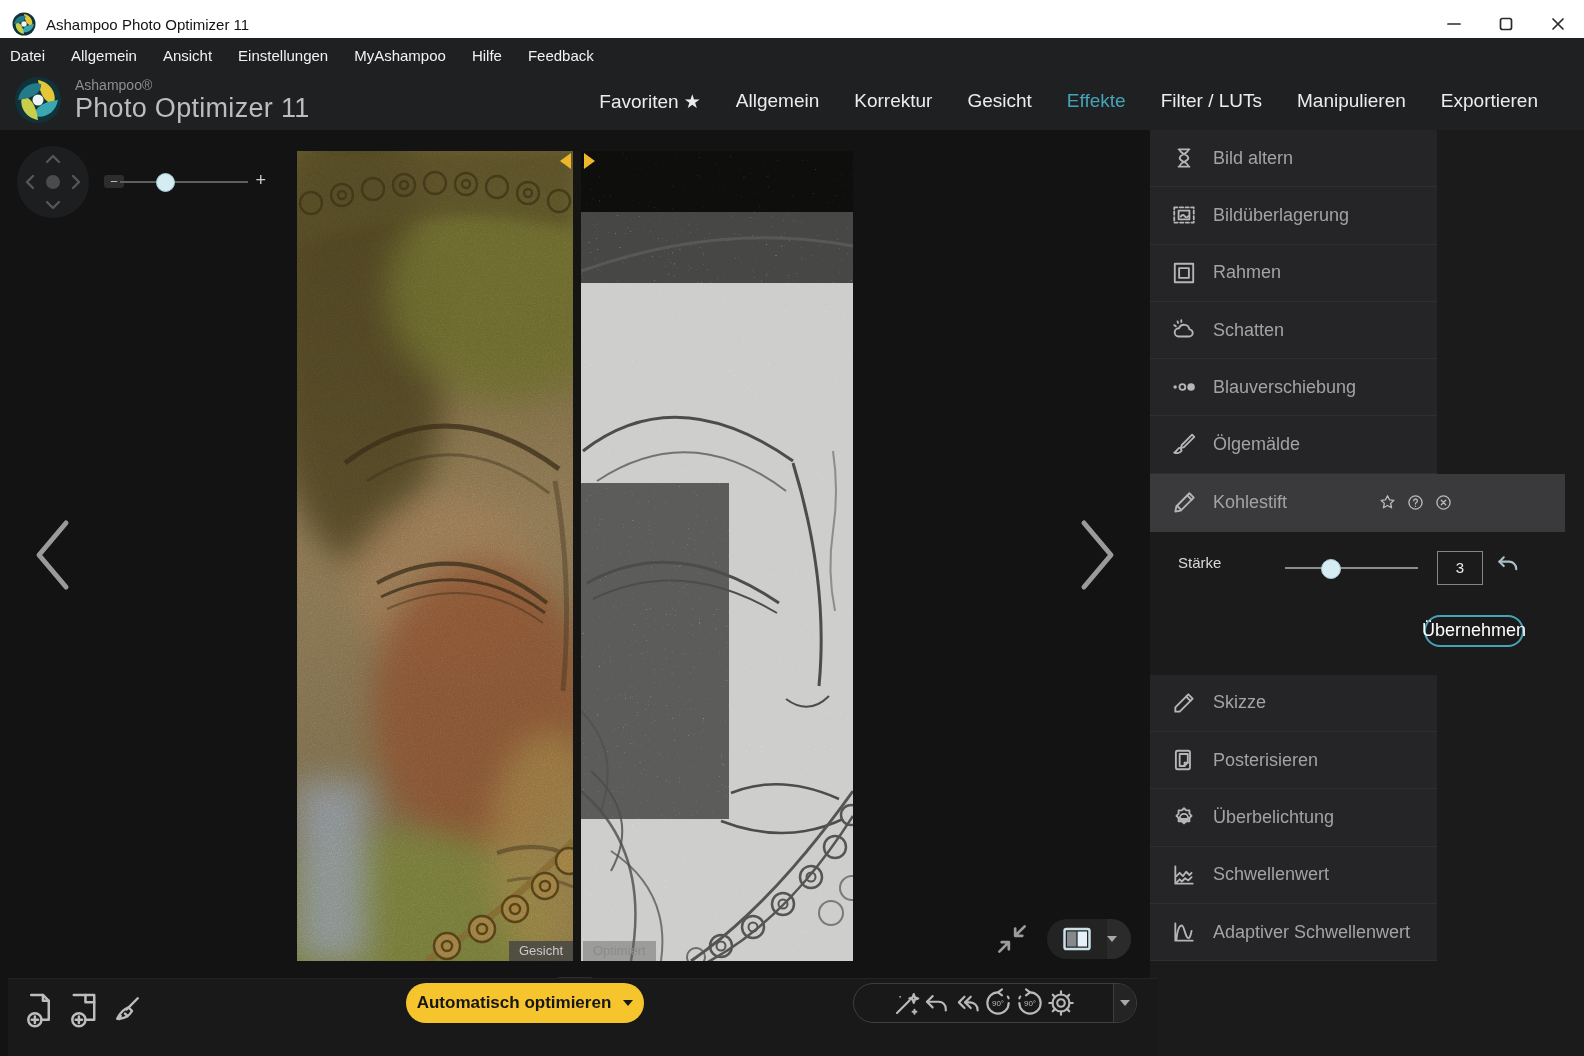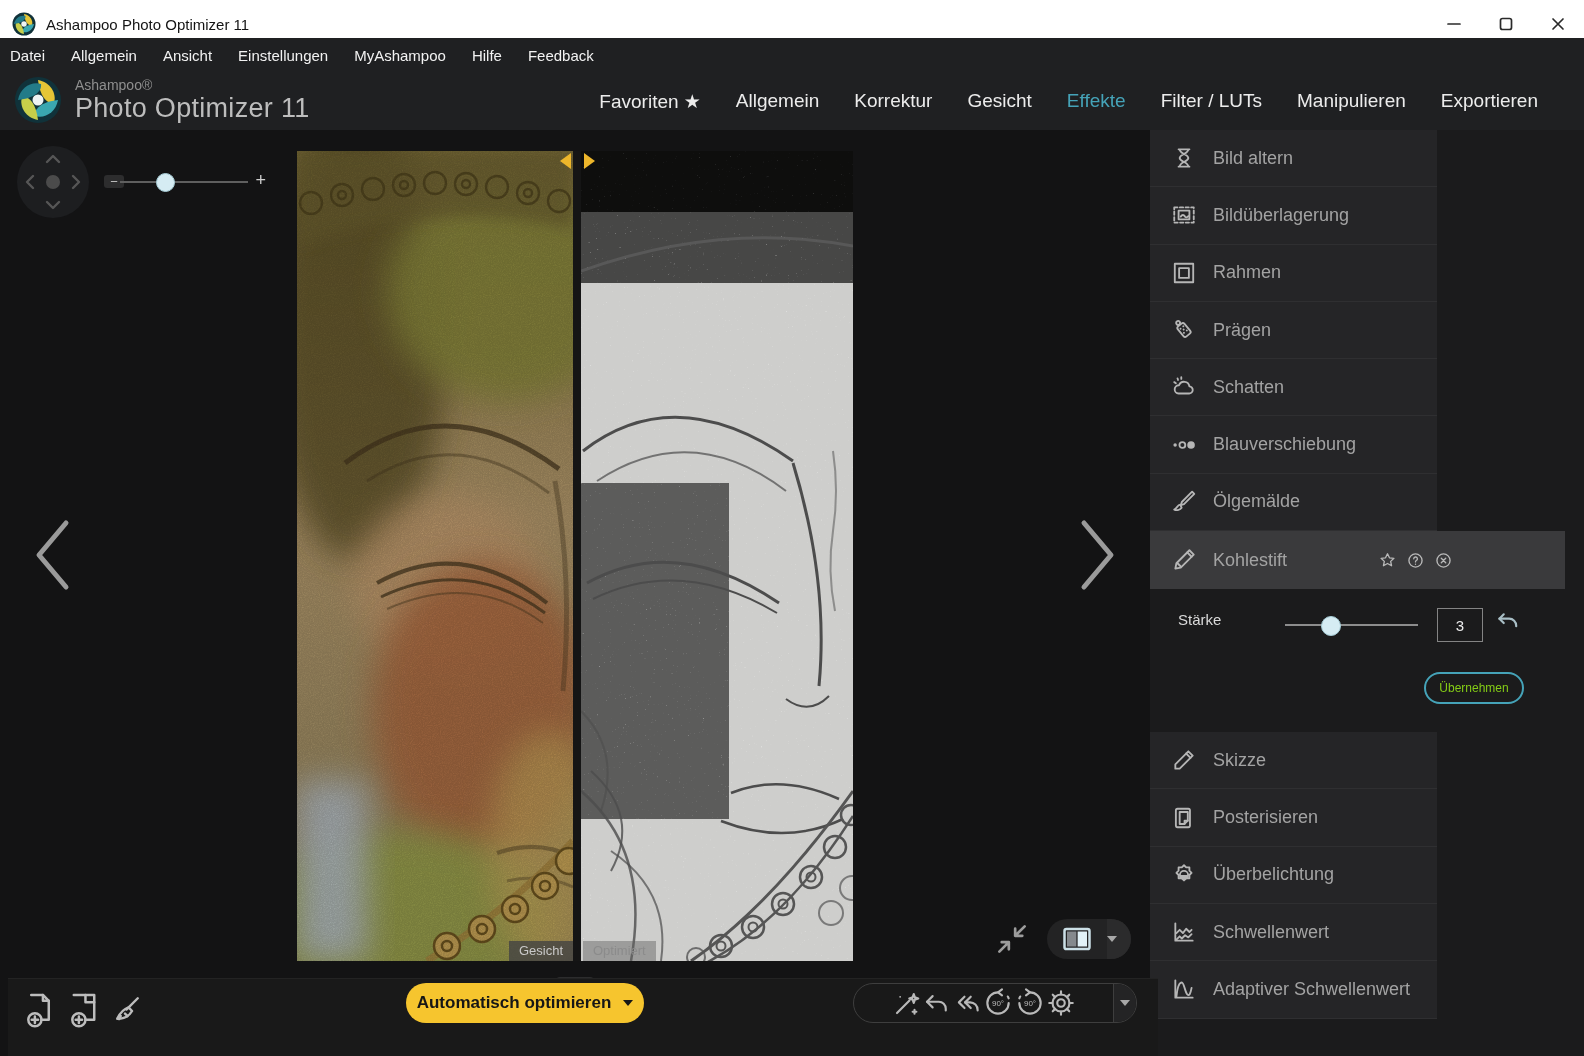--- a/index.html
+++ b/index.html
@@ -65,21 +65,21 @@
   .fx-row.selected{width:415px;height:58px;background:#3a3a3c;border-bottom:none;}
   .row-actions{margin-left:auto;margin-right:112px;display:flex;gap:9px;color:#b9b9b9;}
   .params{position:relative;width:434px;height:143px;}
   .params .plabel{position:absolute;left:28px;top:22px;font-size:15px;color:#dadada;}
   .params .ptrack{position:absolute;left:135px;top:35px;width:133px;height:2px;background:#8d8d8d;}
   .params .pknob{position:absolute;left:171px;top:27px;width:18px;height:18px;border-radius:50%;background:#d5ecf3;border:1px solid #a6ccd6;}
   .params .pval{position:absolute;left:287px;top:19px;width:44px;height:32px;border:1px solid #848484;background:transparent;
       color:#ececec;font-size:15px;display:flex;align-items:center;justify-content:center;}
   .params .preset{position:absolute;left:344px;top:21px;color:#a9bfc6;}
   .apply-btn{position:absolute;left:274px;top:83px;width:100px;height:32px;border:2px solid var(--accent,#2e96a8);
-      border-radius:18px;background:transparent;color:#84cc16;font-size:12px;display:flex;align-items:center;justify-content:center;
+      border-radius:18px;background:transparent;color:#ffffff;font-size:18px;display:flex;align-items:center;justify-content:center;
       font-family:"Liberation Sans",sans-serif;box-sizing:border-box;}
 
   
   .bottombar{position:absolute;left:8px;bottom:0;width:1150px;height:78px;background:#191919;border-top:1px solid #232323;box-sizing:border-box;}
   .bb-ico{position:absolute;top:13px;color:#bdbdbd;}
   .auto-btn{position:absolute;left:398px;top:4px;width:238px;height:40px;border-radius:21px;background:var(--yellow,#f6c52e);
       border:none;color:#161616;font-size:17px;font-weight:bold;display:flex;align-items:center;justify-content:center;gap:12px;
       font-family:"Liberation Sans",sans-serif;}
   .auto-btn .caret{border-top-color:#161616;border-left-width:5px;border-right-width:5px;}
   .save-btn{position:absolute;left:658px;top:4px;width:174px;height:40px;border-radius:21px;background:transparent;
@@ -361,38 +361,20 @@
         <svg class="sic" width="26" height="26" viewBox="0 0 24 24">
           <rect x="3.5" y="3.5" width="17" height="17"></rect>
             <rect x="7.5" y="7.5" width="9" height="9"></rect>
         </svg>
         </span>
       <span class="fxl">Rahmen</span>
     </div>
     <div class="fx-row">
       <span class="fxi">
         <svg class="sic" width="26" height="26" viewBox="0 0 24 24">
-          <g transform="rotate(-40 12 12)">
-            <rect x="8" y="6" width="8" height="12" rx="2"></rect>
-              <circle cx="12" cy="3.5" r="1.8"></circle>
-            <g fill="currentColor" stroke="none">
-              <circle cx="10.3" cy="9" r=".9"></circle>
-                <circle cx="13.7" cy="9" r=".9"></circle>
-                <circle cx="12" cy="11.5" r=".9"></circle>
-              <circle cx="10.3" cy="14" r=".9"></circle>
-                <circle cx="13.7" cy="14" r=".9"></circle>
-            </g>
-          </g>
-        </svg>
-        </span>
-      <span class="fxl">Prägen</span>
-    </div>
-    <div class="fx-row">
-      <span class="fxi">
-        <svg class="sic" width="26" height="26" viewBox="0 0 24 24">
           <path d="M4.5 8.5L3 7.5M6.5 5.5L6 4M9.5 4.5V3"></path>
           <path d="M7 18h9.5a3.3 3.3 0 0 0 .5-6.6 5 5 0 0 0-9.6-1A3.6 3.6 0 0 0 7 18z"></path>
         </svg>
         </span>
       <span class="fxl">Schatten</span>
     </div>
     <div class="fx-row">
       <span class="fxi">
         <svg class="sic" width="26" height="26" viewBox="0 0 24 24">
           <circle cx="3.8" cy="12" r="1.6" fill="currentColor" stroke="none"></circle>

